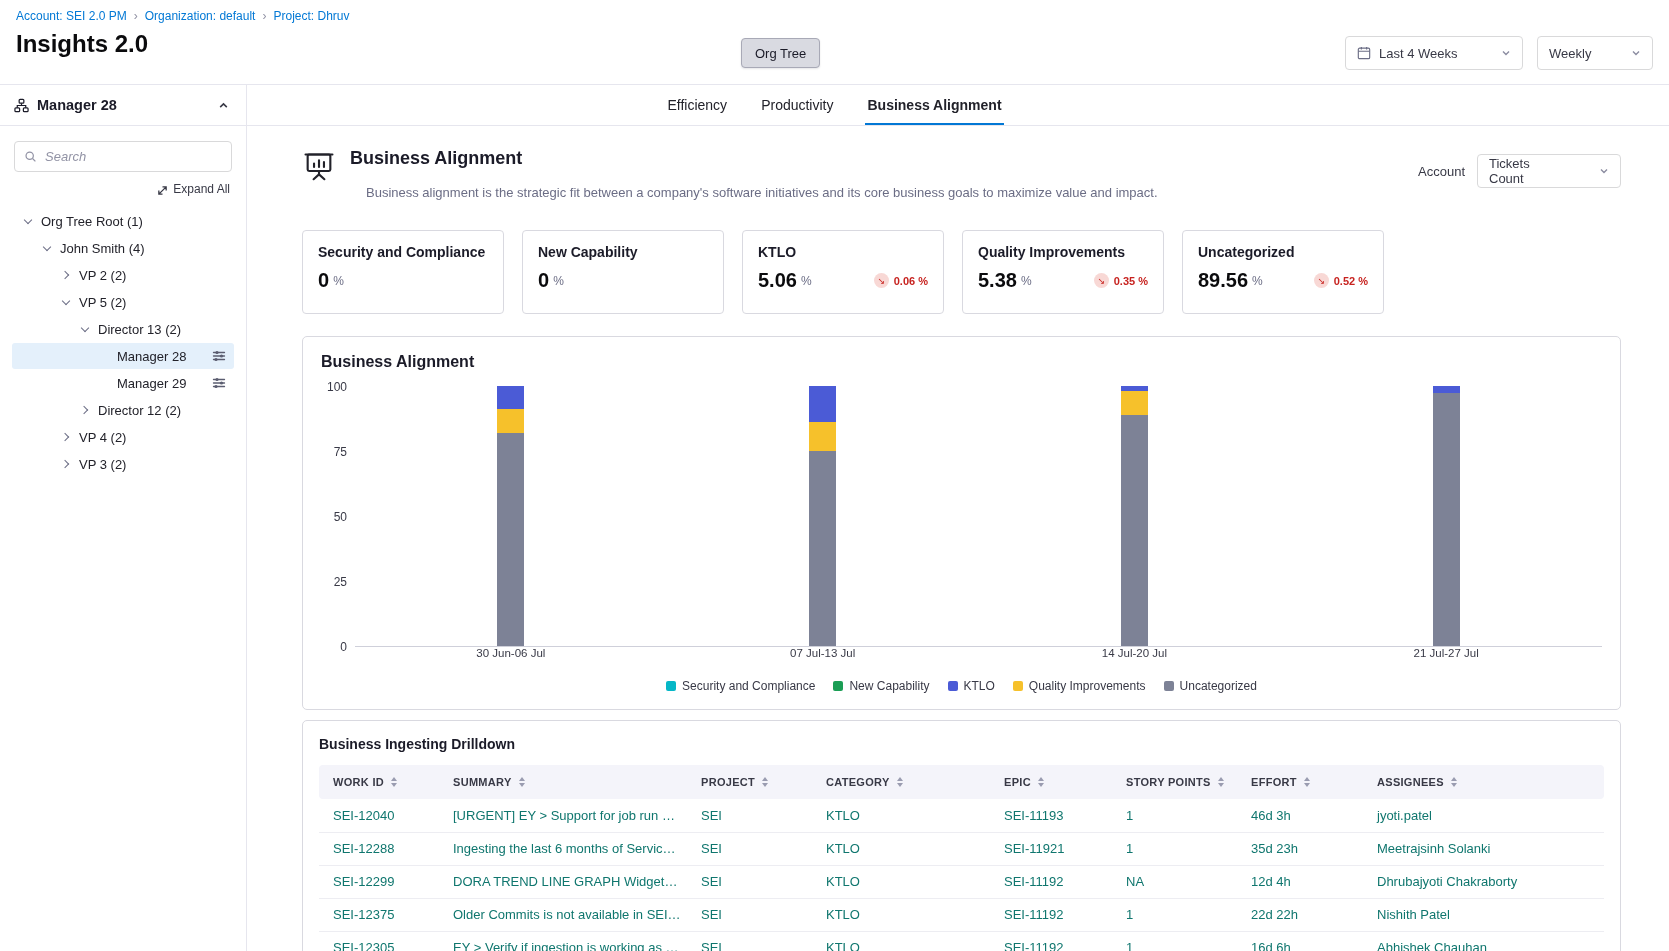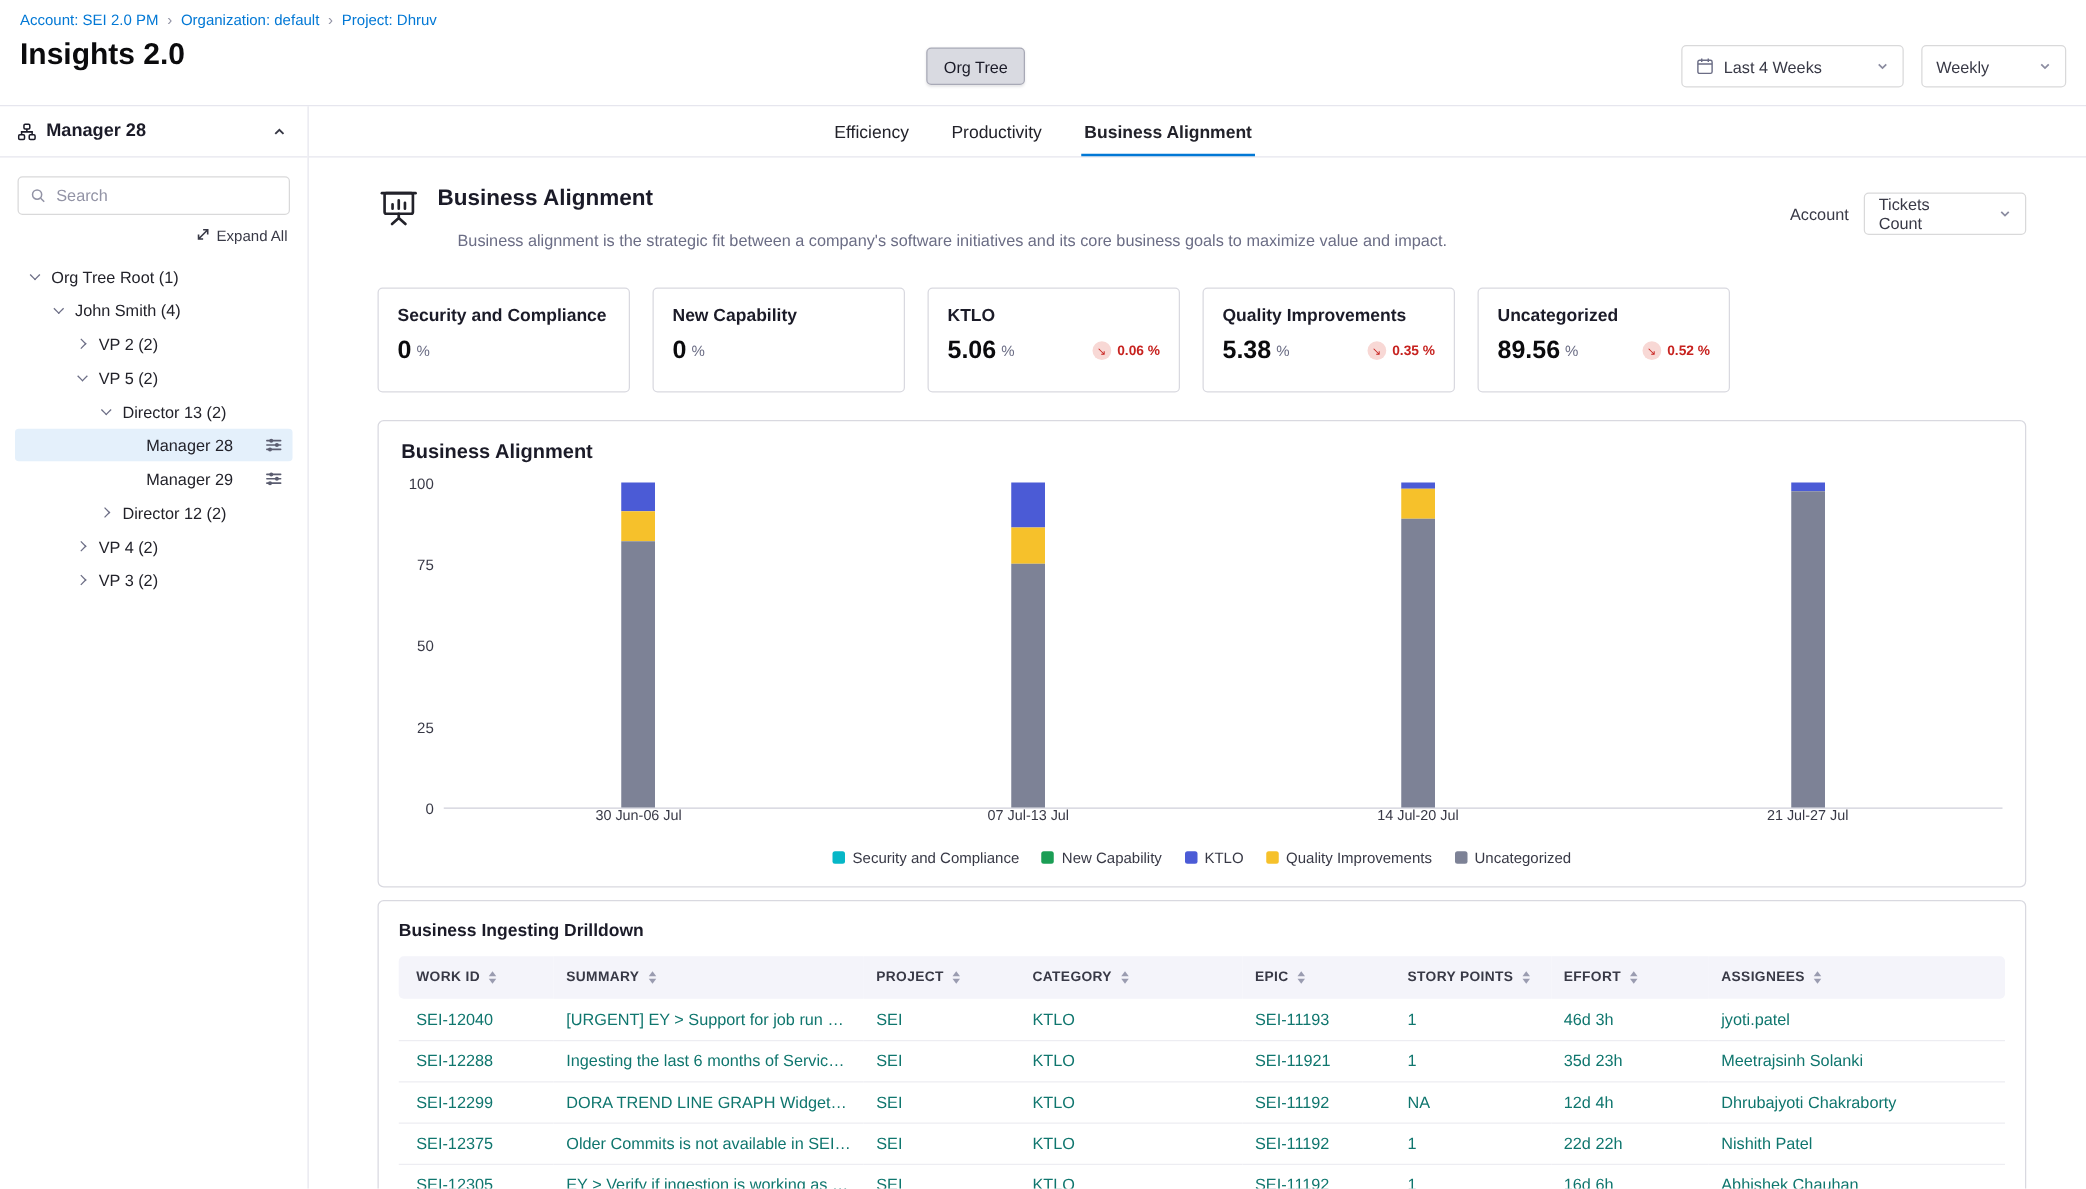--- a/index.html
+++ b/index.html
@@ -32,24 +32,24 @@
   
   .body-row { display:flex; height:866px; }
   .sidebar { width:247px; border-right:1px solid #e6e6ee; flex:0 0 247px; }
   .sidebar-head { height:41px; border-bottom:1px solid #e6e6ee; display:flex; align-items:center; gap:8px; padding:0 14px; }
   .sidebar-title { font-size:14.5px; font-weight:700; color:#1b1b28; }
   .collapse-btn { margin-left:auto; display:flex; cursor:pointer; padding:3px; }
   .search-wrap { margin:15px 14px 4px; position:relative; }
   .search-wrap svg { position:absolute; left:10px; top:9px; }
   .search-input {
     width:100%; height:31px; border:1px solid #d9d9da; border-radius:4px;
-    padding:0 8px 0 30px; font-size:13px; color:#383946; font-family:inherit; outline:none;
+    padding:0 8px 0 30px; font-size:13px; color:#383946; font-family:inherit; outline:none;font-style:italic;
   }
   .search-input::placeholder { color:#9293a5; }
-  .expand-row { display:flex; justify-content:flex-end; align-items:flex-start; gap:5px; padding:6px 16px 8px; font-size:12px; color:#383946; cursor:pointer; }
+  .expand-row { display:flex; justify-content:flex-end; align-items:flex-end; gap:5px; padding:6px 16px 8px; font-size:12px; color:#383946; cursor:pointer; }
   .tree { padding-top:4px; }
   .tree-row { height:26px; display:flex; align-items:center; gap:5px; font-size:13px; color:#22222a; margin:0 12px 1px; border-radius:3px; cursor:pointer; }
   .tree-row.selected { background:#e4f0fb; }
   .chev-box { width:16px; height:16px; display:flex; align-items:center; justify-content:center; flex:0 0 16px; }
   .chev-box.hidden { visibility:hidden; }
   .chev { width:6px; height:6px; border-right:1.5px solid #6b6d85; border-bottom:1.5px solid #6b6d85; display:inline-block; }
   .chev.right { transform:rotate(-45deg); margin-left:-2px; }
   .chev.down  { transform:rotate(45deg); margin-top:-3px; }
   .sliders { margin-left:auto; margin-right:8px; display:flex; cursor:pointer; }
   
@@ -58,21 +58,21 @@
   .tab { font-size:14px; color:#22222a; padding:12px 2px 0; cursor:pointer; border-bottom:2px solid transparent; }
   .tab.active { font-weight:700; border-bottom:2px solid #0278d5; }
   .content { flex:1; padding:22px 48px 0 55px; overflow:hidden; }
   
   .section-head { display:flex; align-items:flex-start; gap:14px; margin-bottom:14px; }
   .section-icon { flex:0 0 auto; margin-top:2px; }
   .section-title { font-size:18px; font-weight:700; margin:0 0 5px; color:#1b1b28; }
   .section-desc { font-size:13px; color:#6b6d85; margin:16px; }
   .showing-wrap { margin-left:auto; display:flex; align-items:center; gap:12px; margin-top:6px; }
   .showing-label { font-size:13px; color:#383946; }
-  .dd-showing { width:130px;gap:34px; }
+  .dd-showing { width:144px;gap:34px; }
   
   .stat-cards { display:flex; gap:18px; margin-bottom:22px; }
   .stat-card { width:202px; height:84px; border:1px solid #d9d9e0; border-radius:4px; background:#fff; padding:13px 15px; }
   .stat-title { font-size:14px; font-weight:700; color:#1b1b28; }
   .stat-value-row { display:flex; align-items:center; margin-top:9px; }
   .stat-value { font-size:20px; font-weight:700; color:#0b0b0d; }
   .stat-unit { font-size:12px; color:#6b6d85; margin-left:4px; }
   .delta-badge { margin-left:auto; display:flex; align-items:center; gap:5px; }
   .delta-ic { width:15px; height:15px; border-radius:50%; background:#f8d8d5; color:#c7221f; display:flex; align-items:center; justify-content:center; font-size:9px; }
   .delta-text { color:#c7221f; font-size:11px; font-weight:700; }

